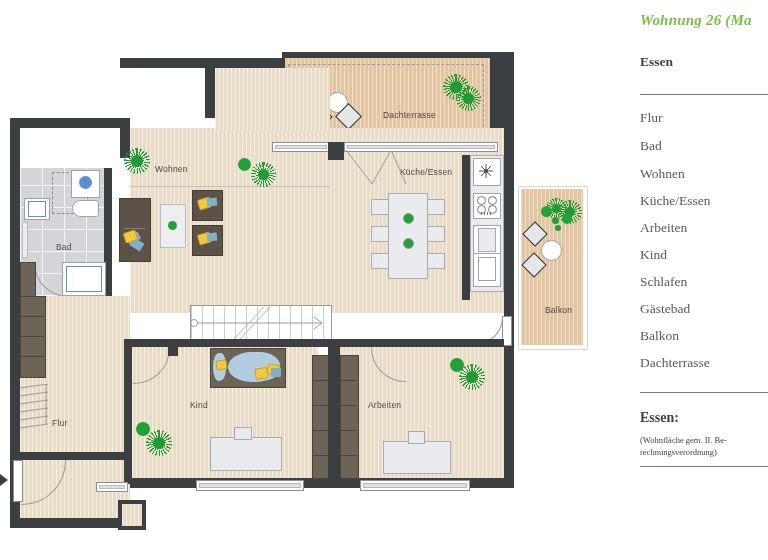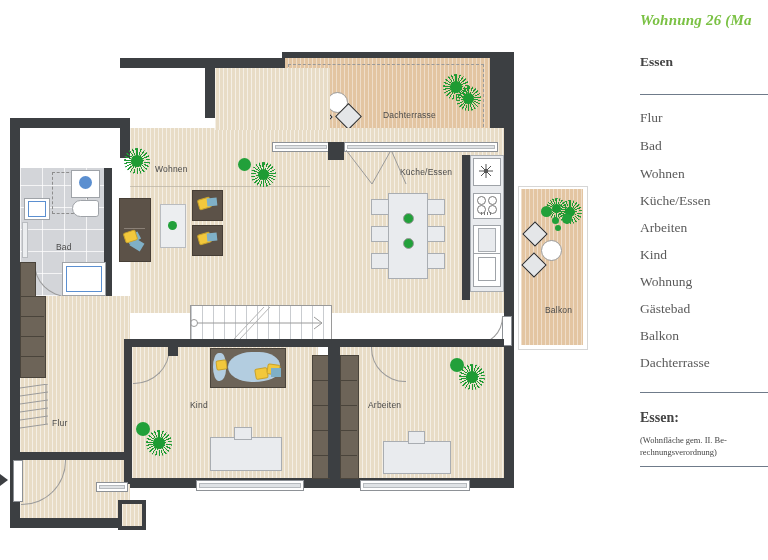--- a/index.html
+++ b/index.html
@@ -322,21 +322,21 @@
     <div id="raum-head">Essen</div>
 
     <div class="hrule" style="top:94px;"></div>
 
     <div class="row" style="top:110px;">Flur</div>
     <div class="row" style="top:138px;">Bad</div>
     <div class="row" style="top:166px;">Wohnen</div>
     <div class="row" style="top:193px;">Küche/Essen</div>
     <div class="row" style="top:220px;">Arbeiten</div>
     <div class="row" style="top:247px;">Kind</div>
-    <div class="row" style="top:274px;">Wohnung</div>
+    <div class="row" style="top:274px;">Schlafen</div>
     <div class="row" style="top:301px;">Gästebad</div>
     <div class="row" style="top:328px;">Balkon</div>
     <div class="row" style="top:355px;">Dachterrasse</div>
 
     <div class="hrule" style="top:392px;"></div>
     <div id="gesamt" style="top:410px;">Essen:</div>
     <div class="note" style="top:435px;">(Wohnfläche gem. II. Be-</div>
     <div class="note" style="top:447px;">rechnungsverordnung)</div>
     <div class="hrule" style="top:466px;"></div>
   </div>

